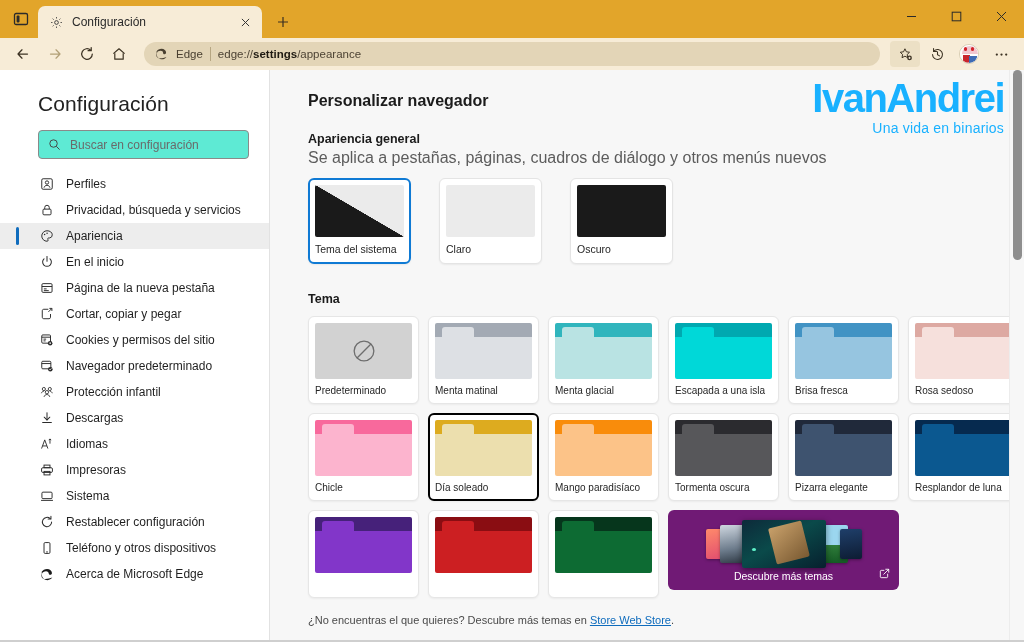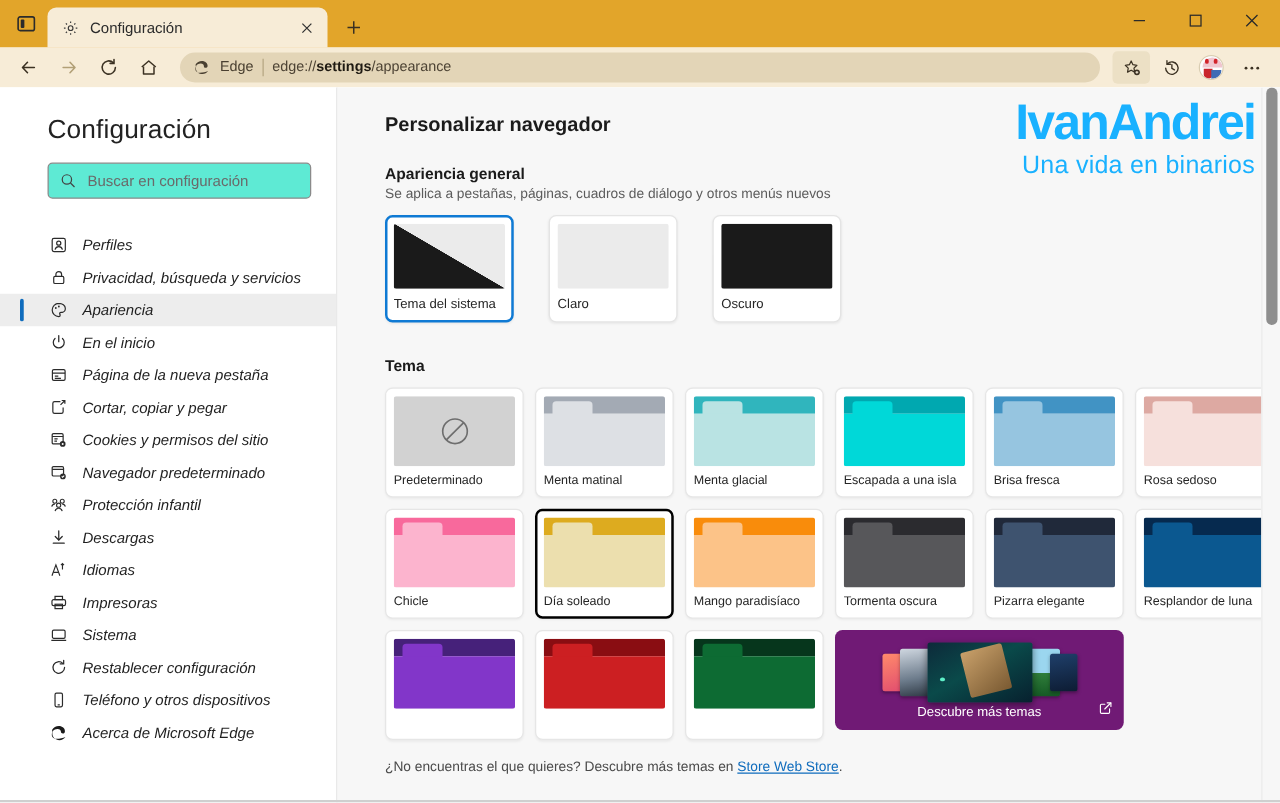--- a/index.html
+++ b/index.html
@@ -141,21 +141,21 @@
   }
   .search-box .mag { flex:none; display:flex; align-items:center; color:#444; }
   .search-input {
     border: 0; outline: 0; background: transparent;
     font-family: "Liberation Sans", sans-serif;
     font-size: 12px; color: #333;
     width: 100%;
   }
   .search-input::placeholder { color: #6a6a6a; }
 
-  .navlist { margin-top: 24px; font-style: italic; }
+  .navlist { margin-top: 12px; }
   .navitem {
     height: 26px;
     display: flex; align-items: center;
     gap: 11px;
     padding-left: 38px;
     position: relative;
     margin-bottom: 0px;
   }
   .navitem + .navitem { margin-top: 0; }
   .navitem .ico { width: 17px; height: 17px; flex:none; display:flex; align-items:center; justify-content:center; color:#2b2b2b; }
@@ -183,27 +183,27 @@
   }
   .wm-main {
     font-family: "Liberation Sans", sans-serif;
     font-size: 40px; font-weight: 700;
     color: #19b1ff;
     letter-spacing: -1.5px;
     line-height: 1;
   }
   .wm-sub {
     font-family: "Liberation Sans", sans-serif;
-    font-size: 20px; color: #19b1ff;
+    font-size: 14px; color: #19b1ff;
     line-height: 1.2; margin-top: 2px; letter-spacing: .2px;
   }
 
   .h1 { font-size: 16px; font-weight: 700; color: #1b1b1b; margin-bottom: 22px; }
   .h2 { font-size: 12.5px; font-weight: 700; color: #1b1b1b; margin-bottom: 3px; }
-  .sub { font-size: 11px; color: #5c5c5c; margin-bottom: 11px; }
+  .sub { font-size: 16px; color: #5c5c5c; margin-bottom: 11px; }
 
   
   .mode-row { display: flex; gap: 28px; margin-bottom: 28px; }
   .mode-card {
     width: 103px; height: 86px;
     background: #fff;
     border: 1px solid #e4e4e4;
     border-radius: 6px;
     padding: 6px 6px 0 6px;
     box-shadow: 0 1px 2px rgba(0,0,0,.06);

